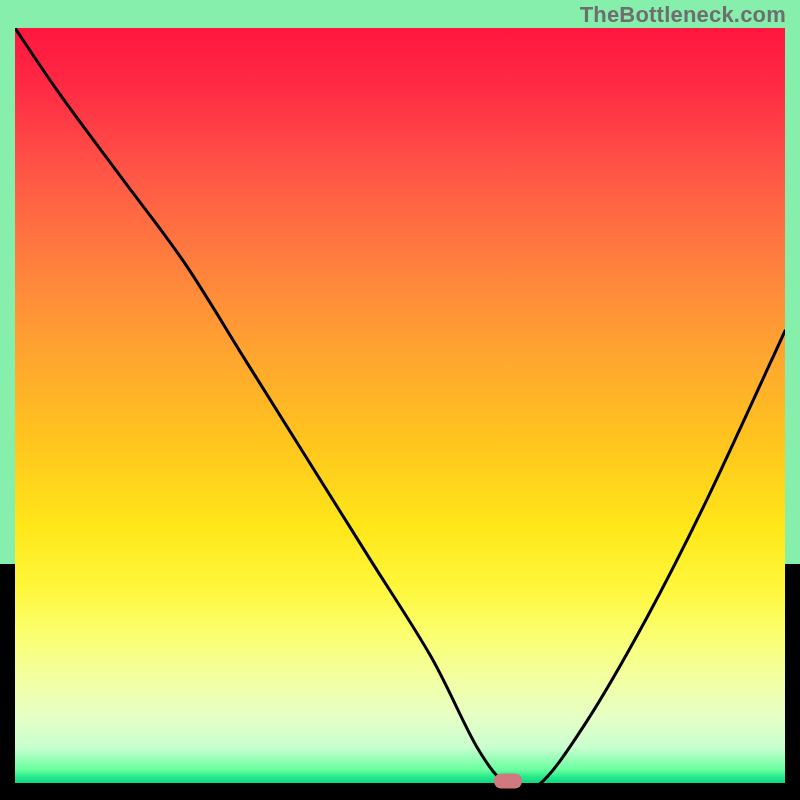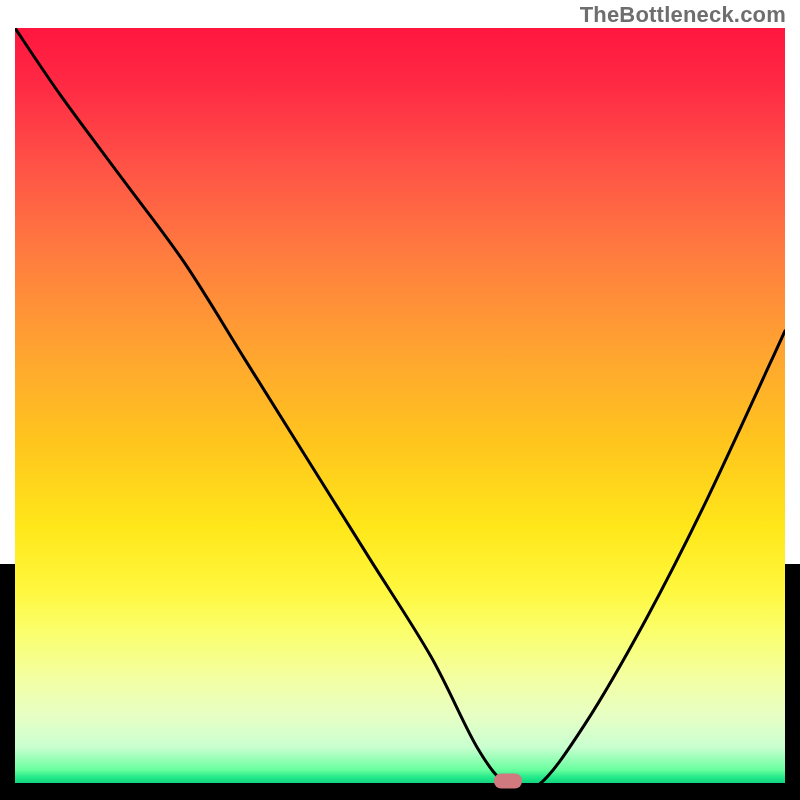--- a/index.html
+++ b/index.html
@@ -8,21 +8,21 @@
     width: 800px;
     height: 800px;
     background: #000;
     font-family: Arial, Helvetica, sans-serif;
     overflow: hidden;
   }
   .wrap {
     position: relative;
     width: 800px;
     height: 564px;
-    background: #ffffff;
+    background: #86efac;
   }
   .watermark {
     position: absolute;
     top: 2px;
     right: 14px;
     color: #6e6e6e;
     font-size: 22px;
     font-weight: 600;
     letter-spacing: 0.2px;
     z-index: 10;

